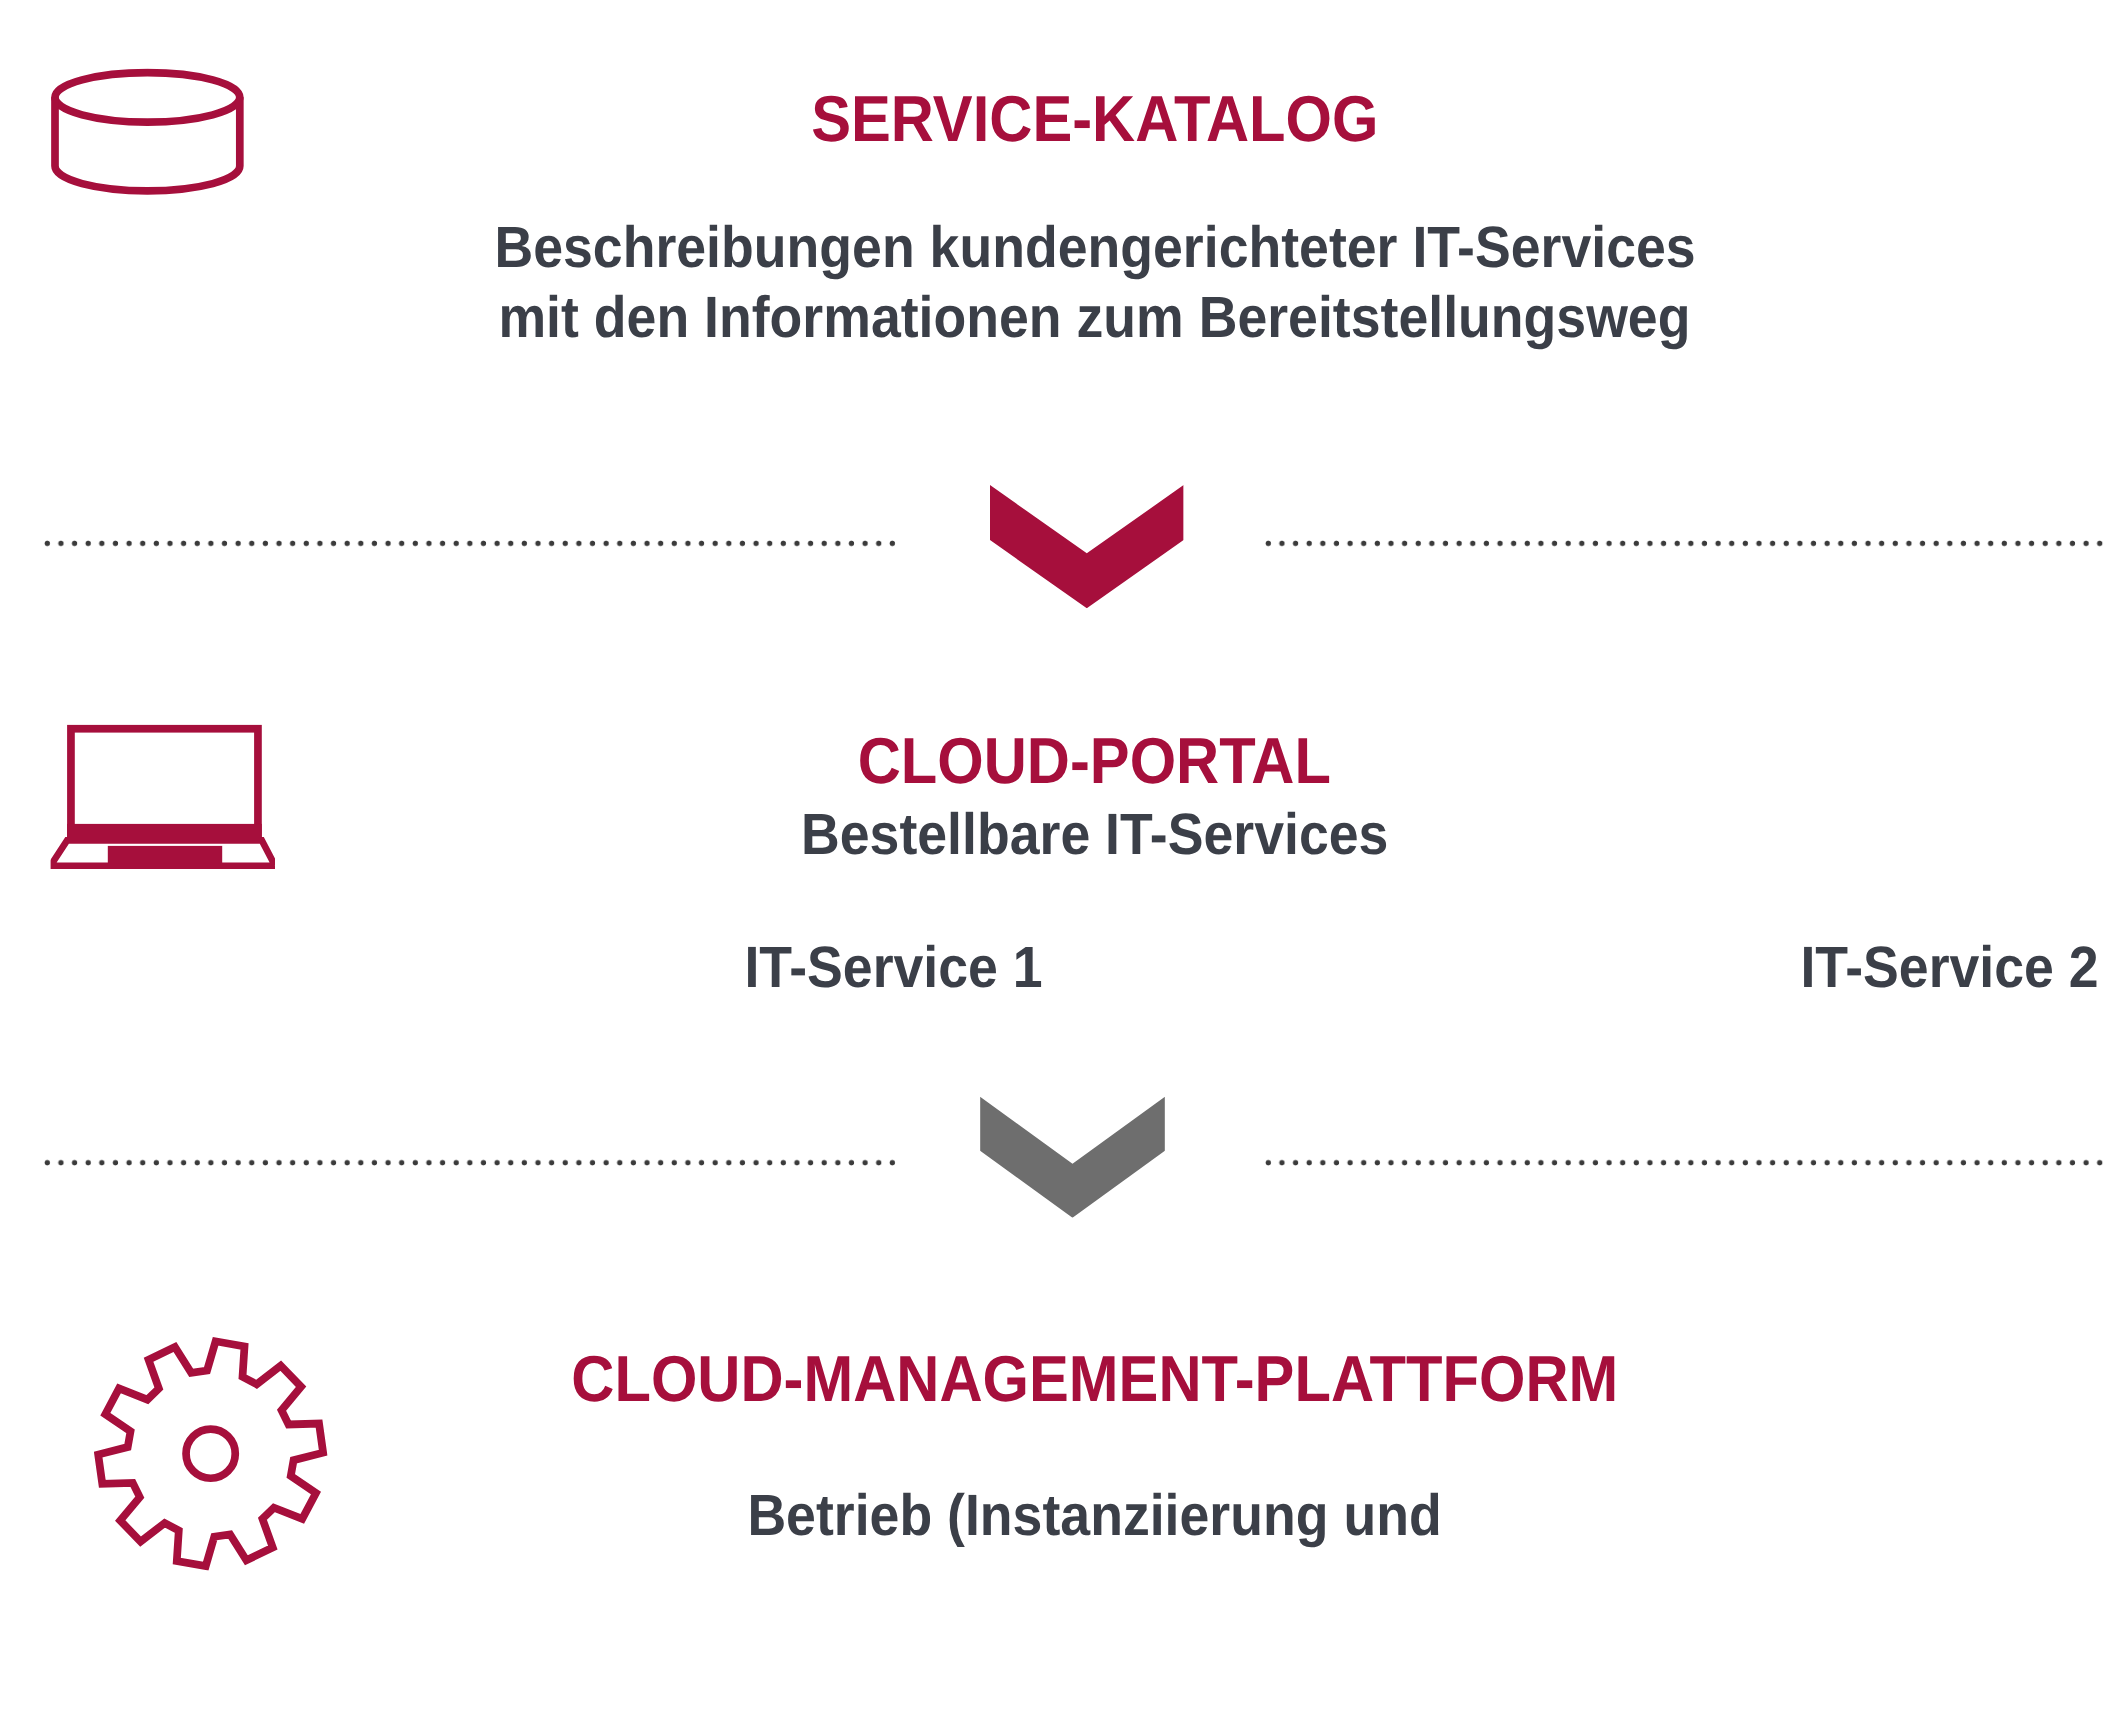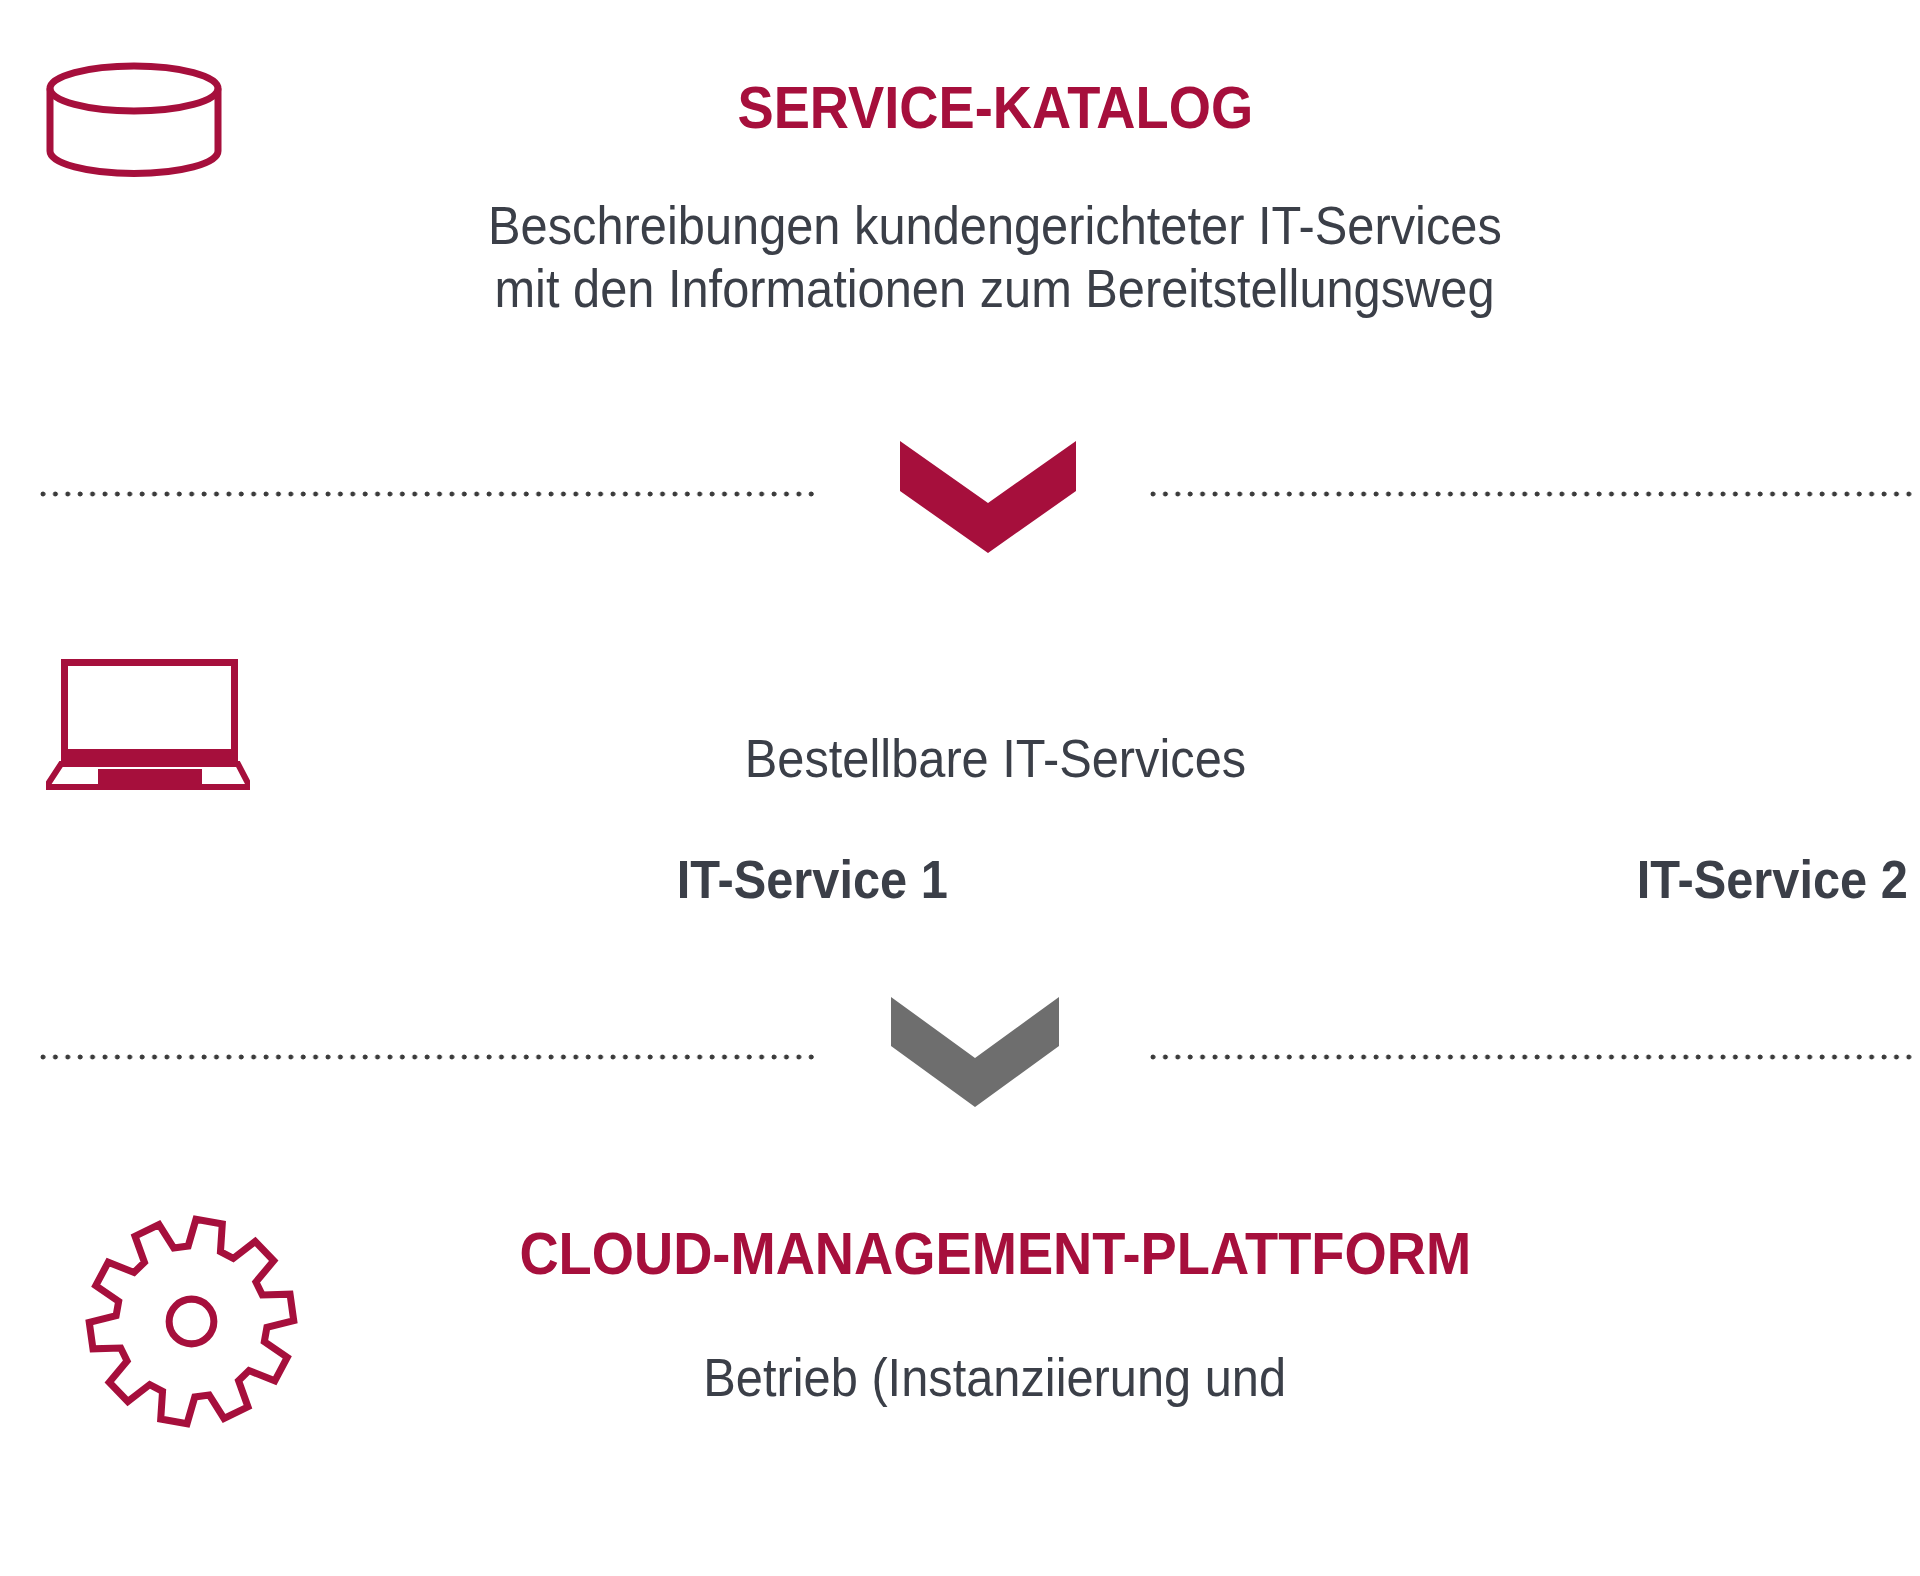--- a/index.html
+++ b/index.html
@@ -4,21 +4,21 @@
 <style>
   html,body{margin:0;padding:0;background:#fff;}
   .canvas{
     position:relative;width:1920px;height:1576px;background:#fff;overflow:hidden;
     font-family:"Liberation Sans","DejaVu Sans",sans-serif;
     color:var(--text,#3B3F48);
   }
   .row{position:absolute;left:70px;width:1850px;text-align:center;white-space:nowrap;}
   .cond{display:inline-block;transform:scaleX(0.92);transform-origin:50% 50%;}
   .title{font-size:59px;line-height:60px;font-weight:700;color:var(--accent,#A60F3C);}
-  .body-text{font-size:53px;font-weight:400;color:var(--text,#3B3F48);}
+  .body-text{font-size:53px;font-weight:700;color:var(--text,#3B3F48);}
   .lh-top{line-height:63px;}
   .lh-bottom{line-height:76px;}
   .half{position:absolute;width:960px;text-align:center;white-space:nowrap;
         font-size:53px;line-height:56px;font-weight:700;color:var(--text,#3B3F48);}
   .half-left{left:0;}
   .half-right{left:960px;}
   .dots{
     position:absolute;height:6px;
     background-image:radial-gradient(circle at 3px 3px,var(--dots,#3B3B3B) 2.1px,rgba(0,0,0,0) 2.8px);
     background-size:12.4px 6px;background-repeat:repeat-x;
@@ -69,20 +69,23 @@
   </svg>
   <div class="dots dots1-right"></div>
 
   <svg class="icon-svg laptop-icon" width="204" height="138" viewBox="0 0 204 138">
     <polygon points="15,107 192,107 204,130 0,130" fill="#ffffff" class="stroke-accent" style="stroke-width:6"></polygon>
     <rect class="stroke-accent" x="18.5" y="5.5" width="170" height="98" stroke-width="7"></rect>
     <rect class="fill-accent" x="15" y="92" width="177" height="15"></rect>
     <rect class="fill-accent" x="52" y="112" width="104" height="16"></rect>
   </svg>
 
+  <div class="row title t2">
+    <span class="cond">CLOUD-PORTAL</span>
+  </div>
   <div class="row body-text s2">
     <span class="cond">Bestellbare IT-Services</span>
   </div>
   <div class="half half-left services">
     <span class="cond">IT-Service 1</span>
   </div>
   <div class="half half-right services">
     <span class="cond">IT-Service 2</span>
   </div>
 

